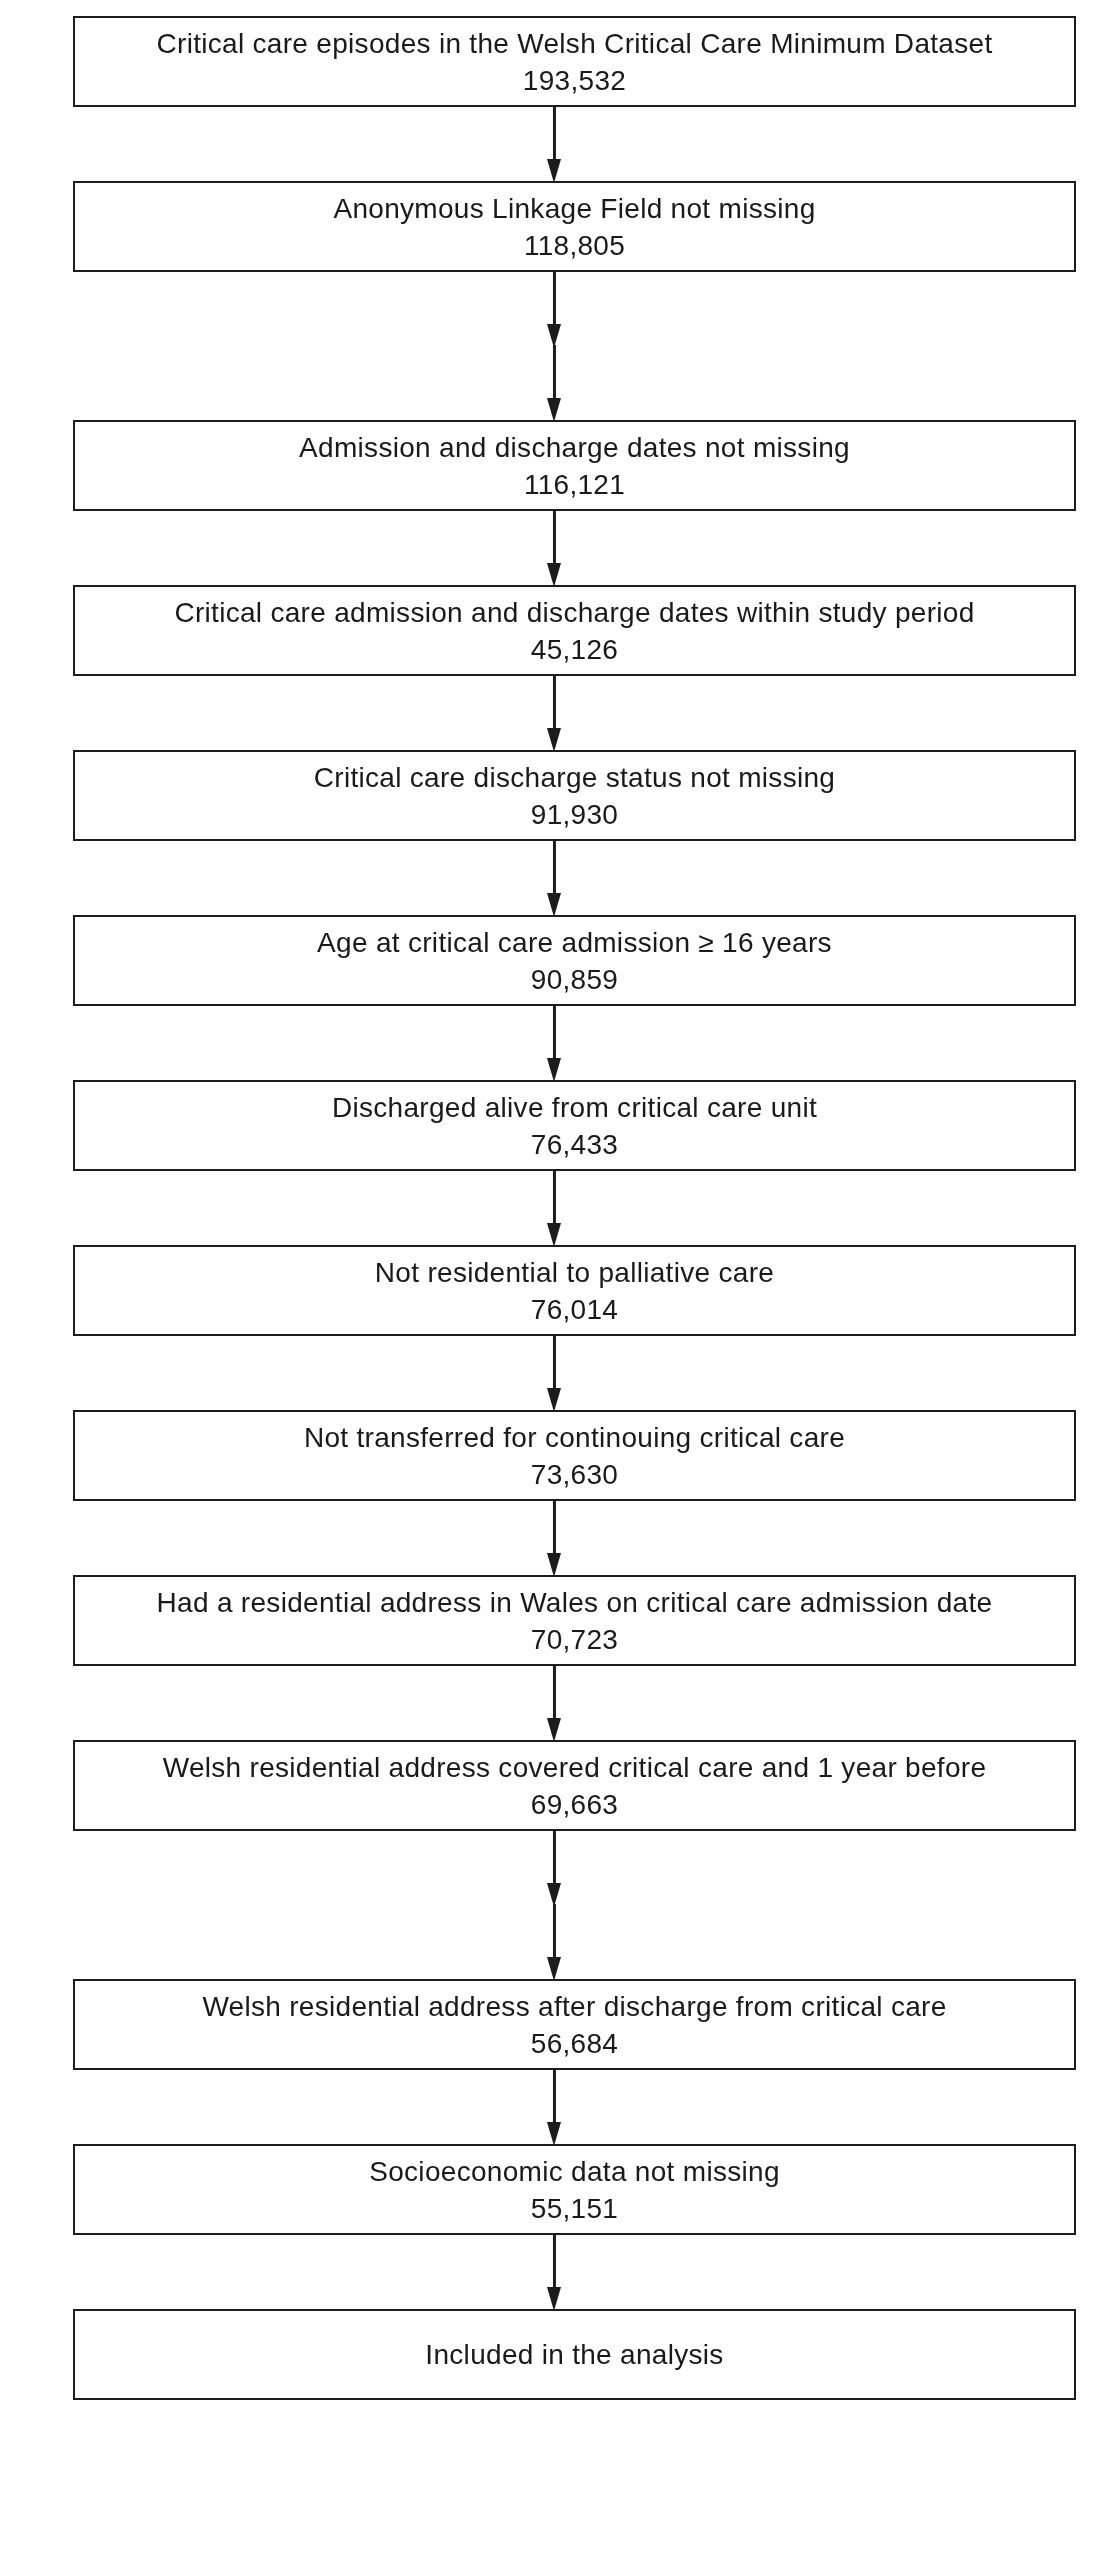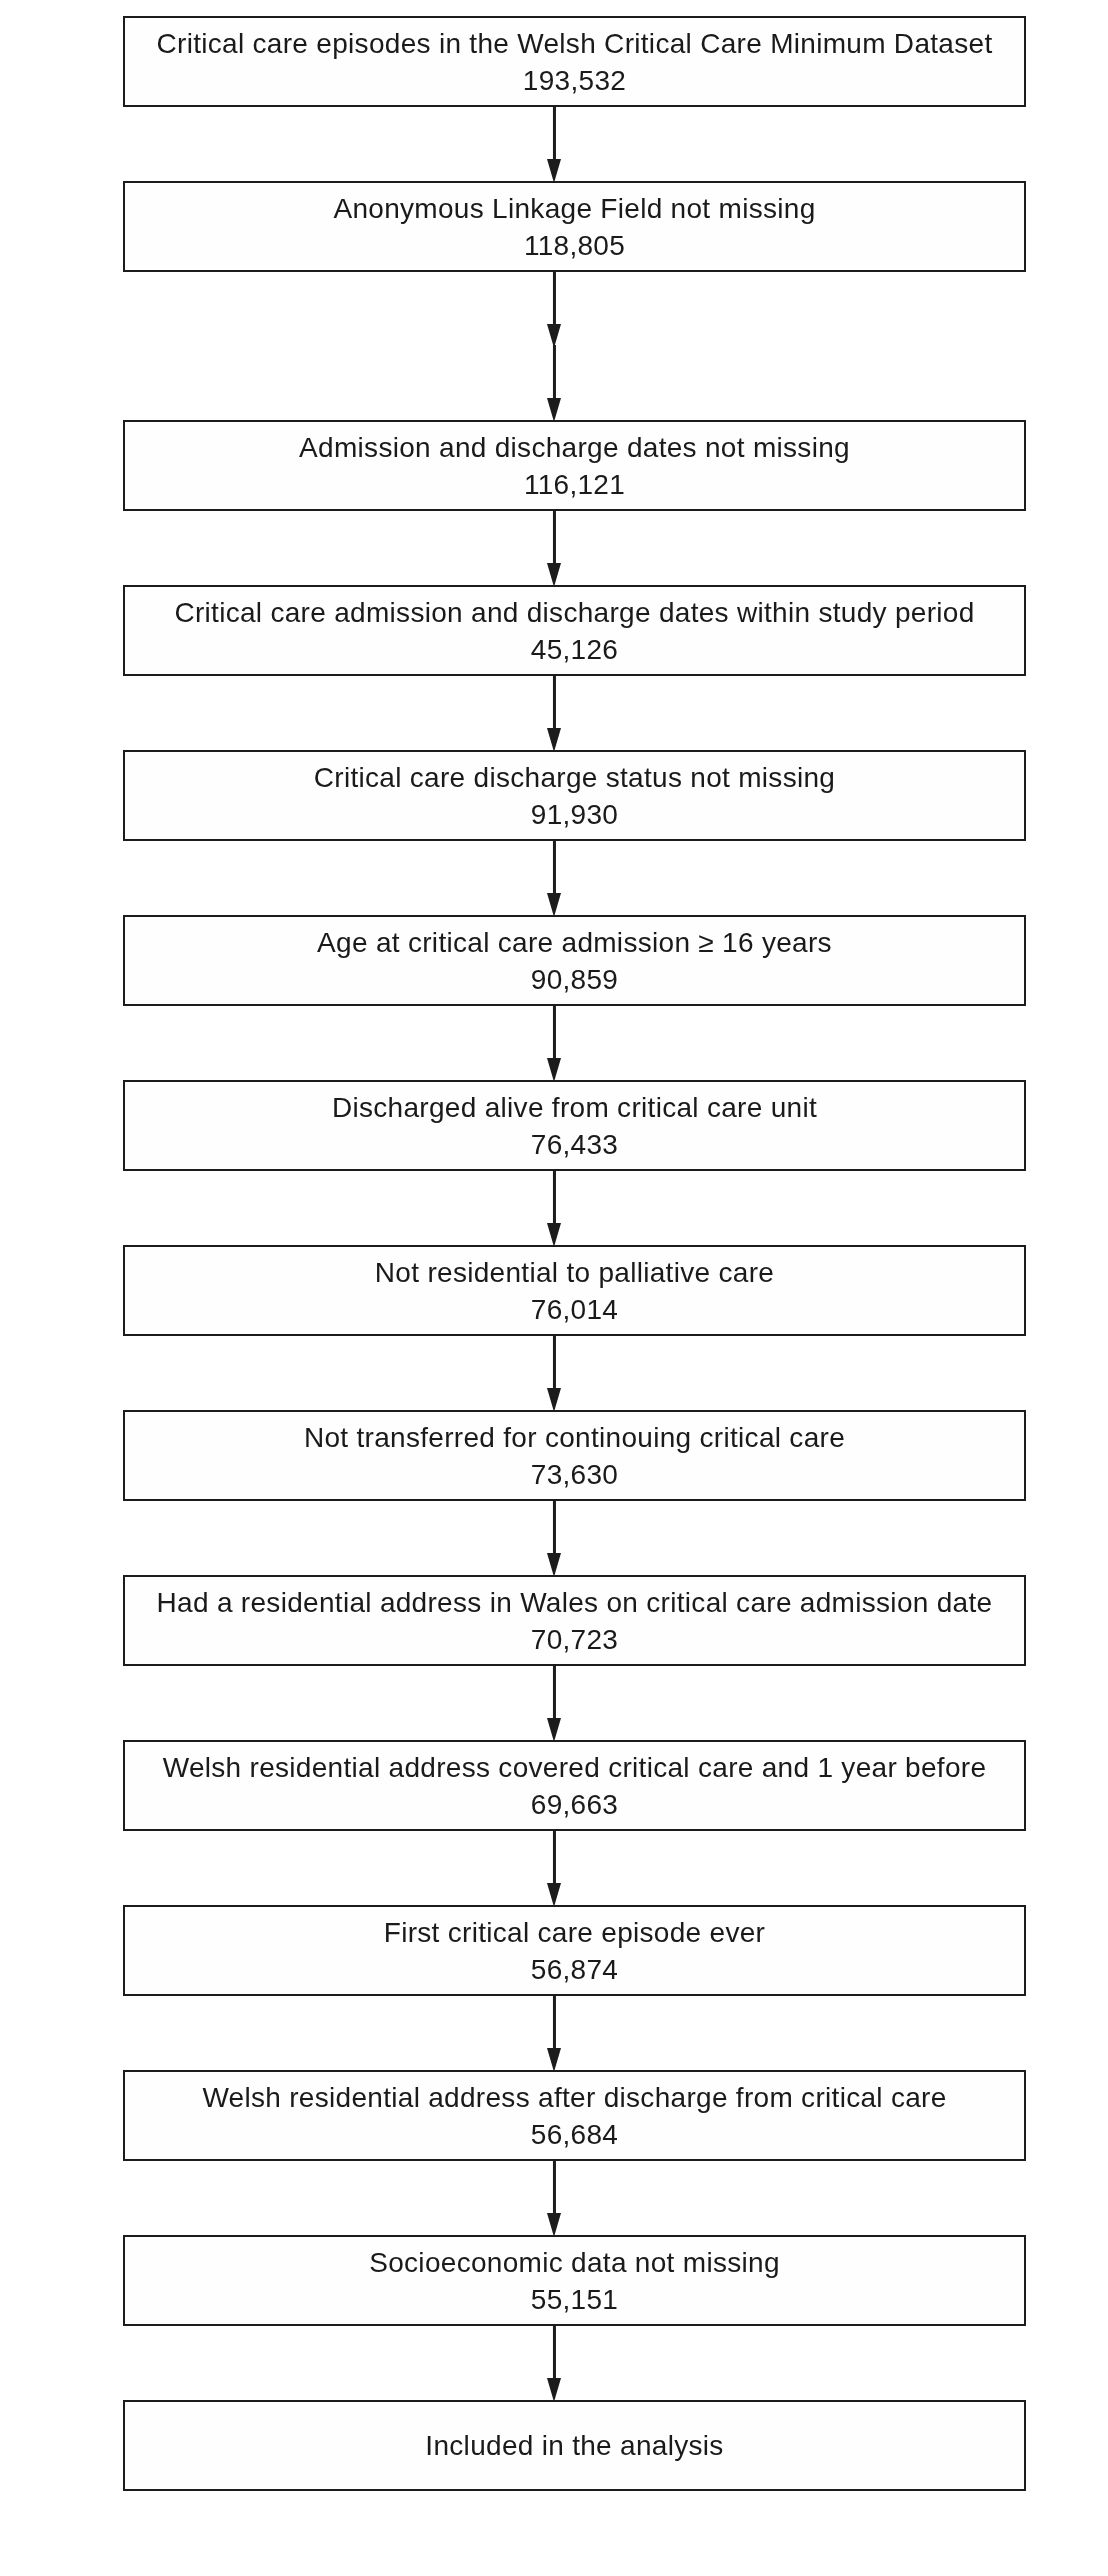--- a/index.html
+++ b/index.html
@@ -15,21 +15,21 @@
     background: #ffffff;
   }
   .flow {
     display: flex;
     flex-direction: column;
     align-items: center;
     padding-top: 16px;
   }
   .step-box {
     box-sizing: border-box;
-    width: 903px;
+    width: 1003px;
     height: 91px;
     border: 2.7px solid #1c1c1c;
     background: #fefefe;
     display: flex;
     flex-direction: column;
     justify-content: center;
     align-items: center;
     text-align: center;
     color: #1a1a1a;
     font-size: 28px;
@@ -169,24 +169,20 @@
 
   <div class="step-box">
     <span class="step-label">Welsh residential address covered critical care and 1 year before</span>
     <span class="step-count">69,663</span>
   </div>
   <div class="arrow">
     <span class="arrow-line"></span>
     <span class="arrow-head"></span>
   </div>
 
-  <div class="step-box">
-    <span class="step-label">First critical care episode ever</span>
-    <span class="step-count">56,874</span>
-  </div>
   <div class="arrow">
     <span class="arrow-line"></span>
     <span class="arrow-head"></span>
   </div>
 
   <div class="step-box">
     <span class="step-label">Welsh residential address after discharge from critical care</span>
     <span class="step-count">56,684</span>
   </div>
   <div class="arrow">

